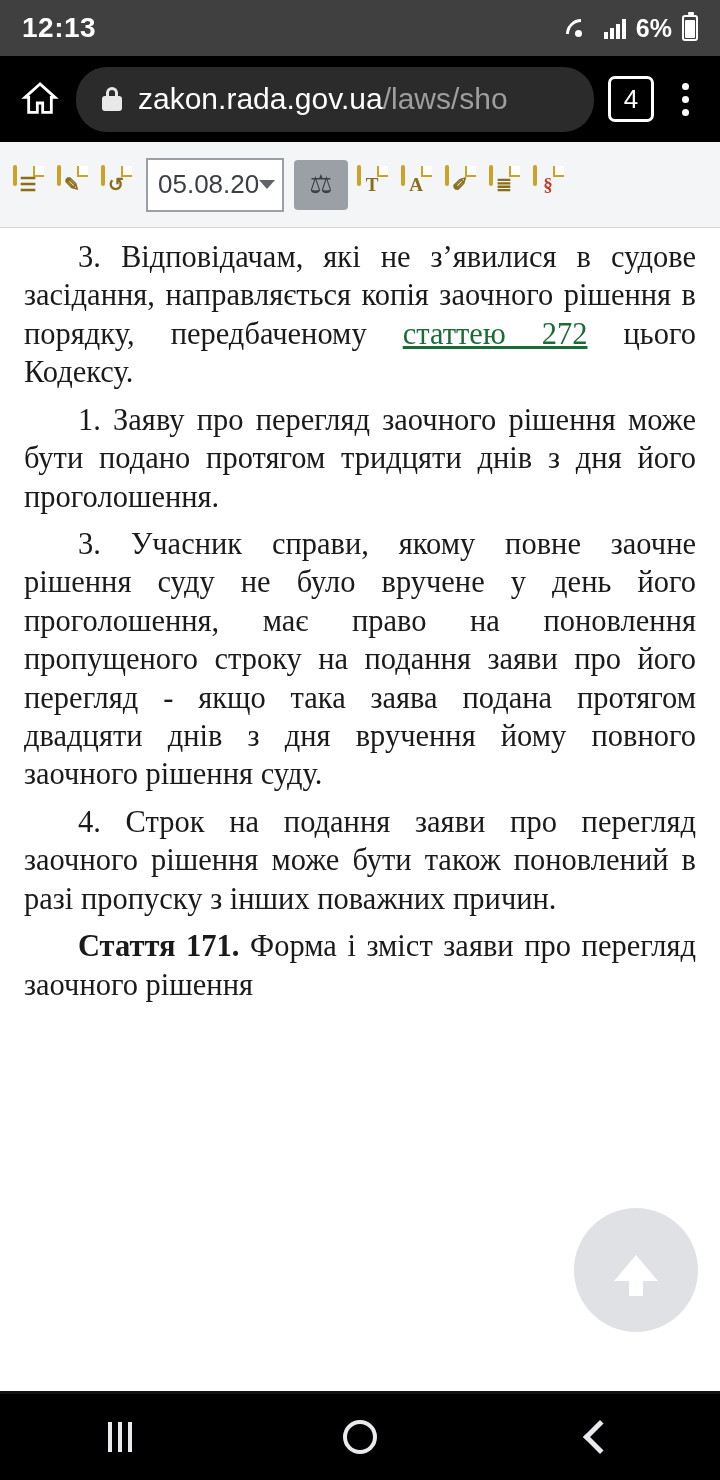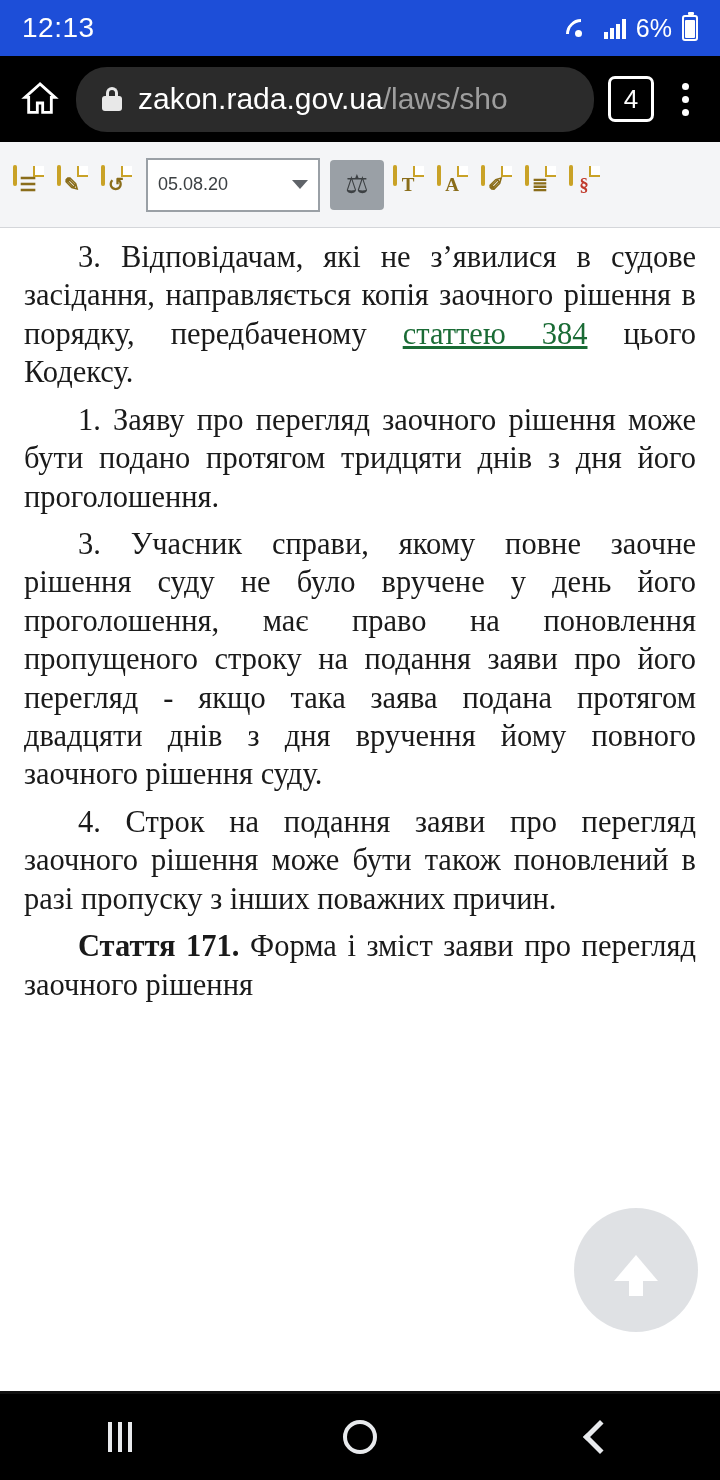--- a/index.html
+++ b/index.html
@@ -4,23 +4,24 @@
 <style>
   * { box-sizing: border-box; margin: 0; padding: 0; }
   html, body {
     width: 720px; height: 1480px;
     background: #ffffff;
     font-family: "Liberation Sans", sans-serif;
     overflow: hidden;
   }
   
   .statusbar {
-    height: 56px; background: #1d4ed8; color: #fff;
+    height: 56px; background: #404040; color: #fff;
     display: flex; align-items: center; justify-content: space-between;
     padding: 0 22px;
+    font-weight: bold;
   }
   .statusbar .clock { font-size: 28px; letter-spacing: .5px; }
   .statusbar .right { display: flex; align-items: center; gap: 10px; }
   .statusbar .right .batt-pct { font-size: 25px; }
   .ic { display: inline-block; }
   
   .wifi { width: 30px; height: 22px; position: relative; }
   .wifi:before {
     content: ""; position: absolute; left: 2px; top: 2px;
     width: 24px; height: 24px; border-radius: 50%;
@@ -94,23 +95,23 @@
     background:#fff; border-left:2px solid #c9a227; border-bottom:2px solid #c9a227;
   }
   .doc .mark {
     position: absolute; inset: 0; display: flex; align-items: center; justify-content: center;
     font-size: 19px; font-weight: bold; color: #8a6d1a; font-family: "Liberation Serif", serif;
   }
   .doc .mark.red { color: #c0392b; }
   .scales { font-size: 26px; color: #3c4043; }
   .tb-btn.scales-btn { background: #9aa0a6; border-radius: 4px; width: 54px; height: 50px; }
   .datebox {
-    width: 174px; height: 54px; background: #fff; border: 2px solid #9aa0a6;
+    width: 138px; height: 54px; background: #fff; border: 2px solid #9aa0a6;
     display: flex; align-items: center; justify-content: space-between;
-    padding: 0 10px; font-size: 18px; color: #3c4043; flex: 0 0 auto; margin: 0 6px;
+    padding: 0 10px; font-size: 26px; color: #3c4043; flex: 0 0 auto; margin: 0 6px;
   }
   .datebox .caret { width: 0; height: 0; border-left: 8px solid transparent; border-right: 8px solid transparent; border-top: 9px solid #5f6368; }
 
   
   .lawtext {
     padding: 96px 24px 0 24px;
     font-family: "Liberation Serif", serif;
     font-size: 30.5px;
     line-height: 1.26;
     color: #1a1a1a;
@@ -222,21 +223,21 @@
     </div>
     <div class="tb-btn">
       <span class="glyph"><span class="doc"><span class="mark">≣</span></span></span>
     </div>
     <div class="tb-btn">
       <span class="glyph"><span class="doc"><span class="mark red">§</span></span></span>
     </div>
   </div>
 
   <div class="lawtext" id="lawtext">
-      <p><span>3. Відповідачам, які не з’явилися в судове засідання, направляється копія заочного рішення в порядку, передбаченому </span><a class="lawlink" href="#" style="color: rgb(26, 107, 53);">статтею 384</a><span> цього Кодексу.</span></p>
+      <p><span>3. Відповідачам, які не з’явилися в судове засідання, направляється копія заочного рішення в порядку, передбаченому </span><a class="lawlink" href="#" style="color: rgb(26, 107, 53);">статтею 272</a><span> цього Кодексу.</span></p>
       <p><span>1. Заяву про перегляд заочного рішення може бути подано протягом тридцяти днів з дня його проголошення.</span></p>
       <p><span>3. Учасник справи, якому повне заочне рішення суду не було вручене у день його проголошення, має право на поновлення пропущеного строку на подання заяви про його перегляд - якщо така заява подана протягом двадцяти днів з дня вручення йому повного заочного рішення суду.</span></p>
       <p><span>4. Строк на подання заяви про перегляд заочного рішення може бути також поновлений в разі пропуску з інших поважних причин.</span></p>
       <p><b>Стаття 171.</b><span> Форма і зміст заяви про перегляд заочного рішення</span></p>
     </div>
 
   <div class="fab">
     <span class="arrow"></span>
     <span class="stem"></span>
   </div>

